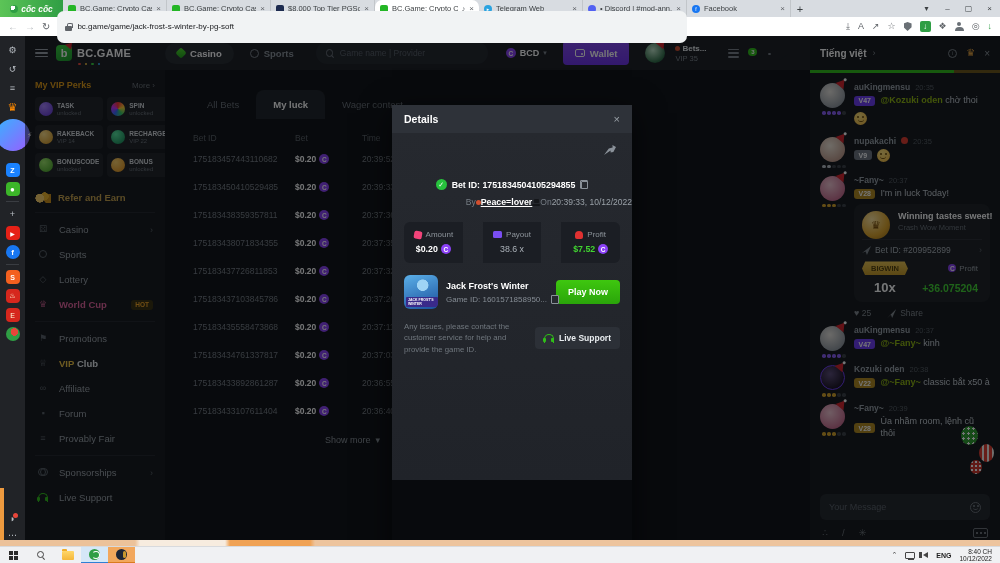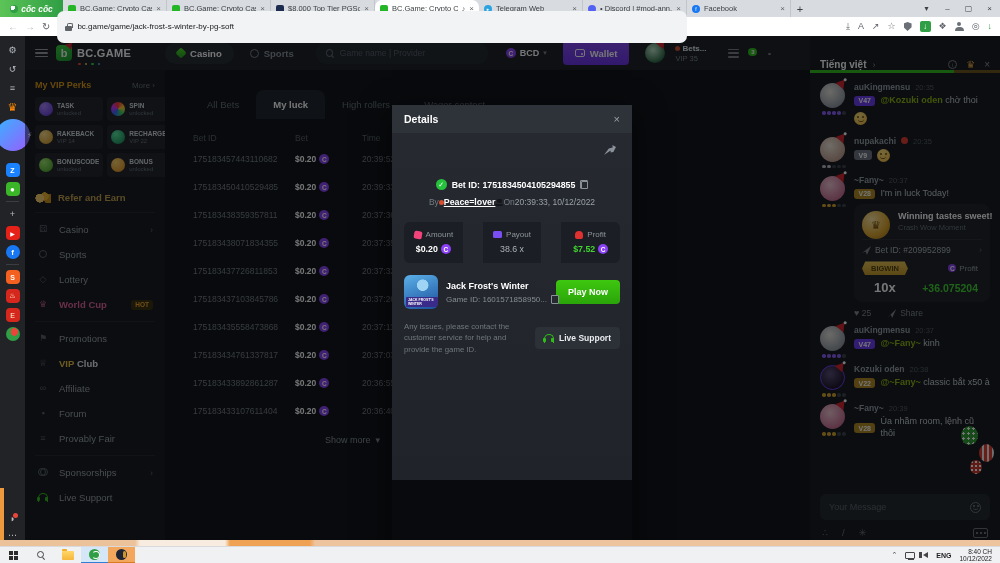--- a/index.html
+++ b/index.html
@@ -151,21 +151,21 @@
   .thead{display:flex;margin-top:12px;height:14px;align-items:center}
   .trow{display:flex;height:28px;align-items:center}
   .c1{width:130px;padding-left:28px;font-size:8.5px;color:#767d85;white-space:nowrap;overflow:hidden}
   .c2{width:67px;font-size:8.5px;color:#fff;font-weight:bold;display:flex;align-items:center;gap:3px}
   .c3{width:70px;font-size:8.5px;color:#767d85}
   .thead .c1,.thead .c2,.thead .c3{color:#5b6269;font-weight:normal}
   .showmore{display:flex;align-items:center;gap:5px;color:#8a9199;font-size:9px;margin:10px 0 0 160px}
 
   
   .chat{position:absolute;right:0;top:0;width:190px;height:510px;background:#15171b;display:flex;flex-direction:column}
-  .chathead{height:34px;display:flex;align-items:flex-end;padding:0 10px;gap:6px}
+  .chathead{height:34px;display:flex;align-items:center;padding:0 10px;gap:6px}
   .chlang{color:#fff;font-size:10px;font-weight:bold}
   .chev{color:#7b828a;font-size:9px}
   .chicons{margin-left:auto;display:flex;align-items:center;gap:9px}
   .infoico{width:9px;height:9px;border:1px solid #7b828a;border-radius:50%;color:#7b828a;font-size:6px;display:flex;align-items:center;justify-content:center}
   .trophy{color:#e8a33d;font-size:10px;line-height:1}
   .chx{color:#8a9199;font-size:10px}
   .chline{height:3px;background:linear-gradient(90deg,#2fbe18 0 76%,#6e5418 76% 100%)}
   .msgs{flex:1;padding:9px 10px 0;position:relative;overflow:hidden}
   .msg{position:relative;margin-bottom:7px;min-height:32px;padding-left:34px}
   .avatar{position:absolute;left:0;top:1px;width:25px;height:25px;border-radius:50%;flex:none}
@@ -230,21 +230,21 @@
   .mo-x{margin-left:auto;color:#9aa1a8;font-size:11px}
   .mo-body{height:347px;background:linear-gradient(180deg,#26292f,#202329)}
   .mo-share{display:flex;justify-content:flex-end;padding:12px 16px 0}
   .shareico{width:12px;height:10px;background:#8a9199;clip-path:polygon(0 100%,55% 55%,55% 75%,78% 70%,100% 20%,70% 0,72% 25%,40% 35%,0 100%)}
   .mo-betrow{display:flex;align-items:center;justify-content:center;gap:5px;margin-top:24px}
   .okico{width:11px;height:11px;border-radius:50%;background:#27c23d;color:#fff;font-size:7px;display:flex;align-items:center;justify-content:center;flex:none}
   .mo-betid{color:#fff;font-size:8.8px;font-weight:bold}
   .copyico{width:8px;height:9px;position:relative;flex:none}
   .copyico::before,.copyico::after{content:"";position:absolute;width:5.5px;height:6.5px;border:1px solid #8a9199;border-radius:1px}
   .copyico::before{left:0;top:0}.copyico::after{right:0;bottom:0;background:#26292f}
-  .mo-byrow{display:flex;align-items:center;justify-content:center;gap:0;margin-top:7px}
+  .mo-byrow{display:flex;align-items:center;justify-content:flex-end;gap:0;margin-top:7px}
   .mo-dim{color:#767d85;font-size:8.5px}
   .tophat{width:8px;height:7px;position:relative;display:inline-block}
   .tophat::before{content:"";position:absolute;left:1.5px;top:0;width:5px;height:4.5px;background:#14161a;border-radius:1px}
   .tophat::after{content:"";position:absolute;left:0;bottom:0;width:8px;height:1.6px;background:#14161a;border-radius:1px}
   .mo-player{color:#fff;font-size:8.8px;font-weight:bold;text-decoration:underline}
   .mo-date{color:#9aa1a8;font-size:8.5px}
   .mo-stats{display:flex;gap:20px;margin:15px 12px 0}
   .stat{flex:1;background:#1b1e24;padding:8px 0 9px;display:flex;flex-direction:column;align-items:center;gap:5px}
   .stat:first-child{border-radius:6px 0 0 6px}.stat:last-child{border-radius:0 6px 6px 0}
   .stlab{display:flex;align-items:center;gap:4px;color:#8d949b;font-size:8px}
@@ -557,21 +557,20 @@
           <span class="mico"><span class="headset"></span></span>
           <span class="mlabel">Live Support</span>
         </div>
     </div>
   </div>
 
   <div class="content">
     <div class="btabs">
       <span class="btab">All Bets</span>
       <span class="btab active">My luck</span>
-      <span class="btab">High rollers</span>
       <span class="btab">Wager contest</span>
     </div>
     <div class="thead">
       <span class="c1">Bet ID</span>
       <span class="c2">Bet</span>
       <span class="c3">Time</span>
     </div>
     <div>
 
         <div class="trow">

